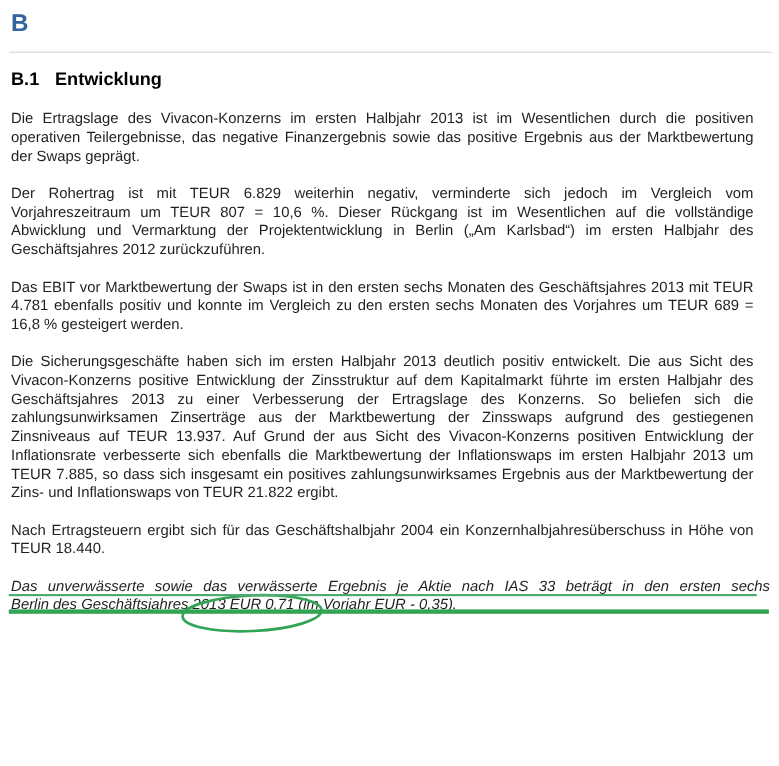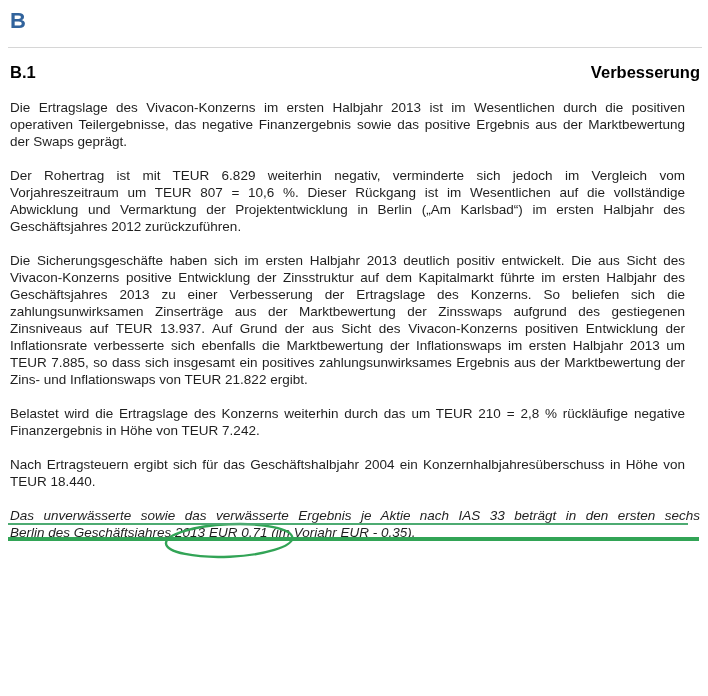--- a/index.html
+++ b/index.html
@@ -35,21 +35,20 @@
     background: var(--rule-gray);
     margin: 13px 6px 0 8px;
   }
   h2.section {
     display: flex;
     margin: 14px 8px 0 10px;
     font-size: 16.5px;
     line-height: 20px;
     font-weight: bold;
     color: #000000;
-    justify-content: space-between;
   }
   h2.section .num { width: 40px; flex: 0 0 40px; }
   p.body {
     margin: 17px 23px 0 10px;
     font-size: 13.5px;
     line-height: 17px;
     text-align: justify;
   }
   .hl-para {
     position: relative;
@@ -97,27 +96,27 @@
 <div class="page">
 
   <h1 class="chapter">
     <span class="num">B</span>
   </h1>
 
   <div class="rule"></div>
 
   <h2 class="section">
     <span class="num">B.1</span>
-    <span>Verbesserung</span>
+    <span>Entwicklung</span>
   </h2>
 
   <p class="body">Die Ertragslage des Vivacon-Konzerns im ersten Halbjahr 2013 ist im Wesentlichen durch die positiven operativen Teilergebnisse, das negative Finanzergebnis sowie das positive Ergebnis aus der Marktbewertung der Swaps geprägt.</p>
   <p class="body">Der Rohertrag ist mit TEUR 6.829 weiterhin negativ, verminderte sich jedoch im Vergleich vom Vorjahreszeitraum um TEUR 807 = 10,6 %. Dieser Rückgang ist im Wesentlichen auf die vollständige Abwicklung und Vermarktung der Projektentwicklung in Berlin („Am Karlsbad“) im ersten Halbjahr des Geschäftsjahres 2012 zurückzuführen.</p>
+  <p class="body">Das EBIT vor Marktbewertung der Swaps ist in den ersten sechs Monaten des Geschäftsjahres 2013 mit TEUR 4.781 ebenfalls positiv und konnte im Vergleich zu den ersten sechs Monaten des Vorjahres um TEUR 689 = 16,8 % gesteigert werden.</p>
   <p class="body">Die Sicherungsgeschäfte haben sich im ersten Halbjahr 2013 deutlich positiv entwickelt. Die aus Sicht des Vivacon-Konzerns positive Entwicklung der Zinsstruktur auf dem Kapitalmarkt führte im ersten Halbjahr des Geschäftsjahres 2013 zu einer Verbesserung der Ertragslage des Konzerns. So beliefen sich die zahlungsunwirksamen Zinserträge aus der Marktbewertung der Zinsswaps aufgrund des gestiegenen Zinsniveaus auf TEUR 13.937. Auf Grund der aus Sicht des Vivacon-Konzerns positiven Entwicklung der Inflationsrate verbesserte sich ebenfalls die Marktbewertung der Inflationswaps im ersten Halbjahr 2013 um TEUR 7.885, so dass sich insgesamt ein positives zahlungsunwirksames Ergebnis aus der Marktbewertung der Zins- und Inflationswaps von TEUR 21.822 ergibt.</p>
-  <p class="body">Belastet wird die Ertragslage des Konzerns weiterhin durch das um TEUR 210 = 2,8 % rückläufige negative Finanzergebnis in Höhe von TEUR 7.242.</p>
   <p class="body">Nach Ertragsteuern ergibt sich für das Geschäftshalbjahr 2004 ein Konzernhalbjahresüberschuss in Höhe von TEUR 18.440.</p>
 
   <div class="hl-para">
     <div class="hl-line1">Das unverwässerte sowie das verwässerte Ergebnis je Aktie nach IAS 33 beträgt in den ersten sechs</div>
     <div class="hl-line2"><span>Berlin des Geschäftsjahres </span><span class="circled"><span>2013 EUR 0,71</span><svg viewBox="0 0 136 37" preserveAspectRatio="none" aria-hidden="true">
             <ellipse cx="68" cy="18.5" rx="65" ry="16.2" fill="none" stroke="#32a456" stroke-width="2.4" vector-effect="non-scaling-stroke" transform="rotate(-2.5 68 18.5)"></ellipse>
           </svg></span><span> (im Vorjahr EUR - 0,35).</span></div>
     <div class="underline-thin"></div>
     <div class="underline-thick"></div>
   </div>

